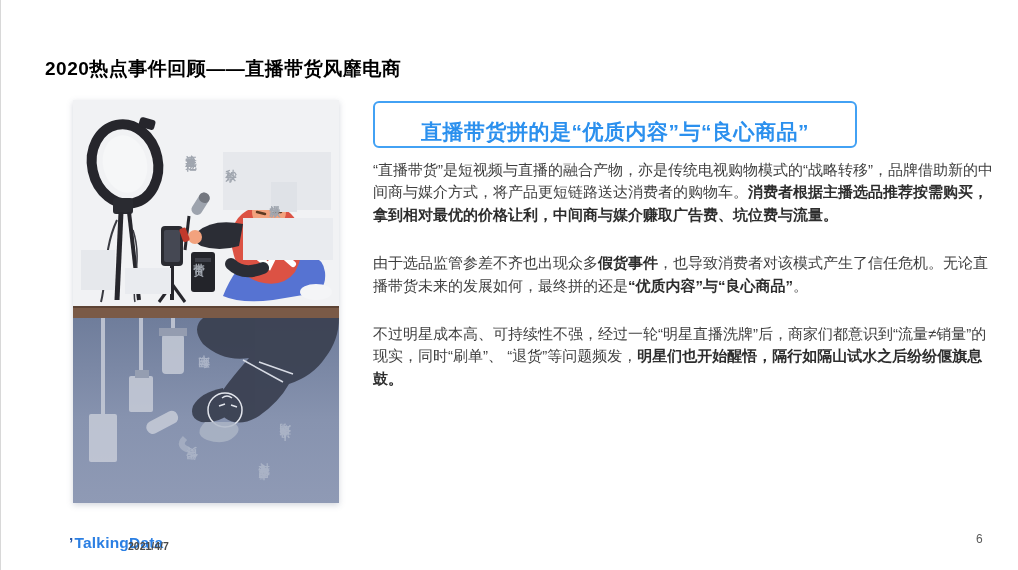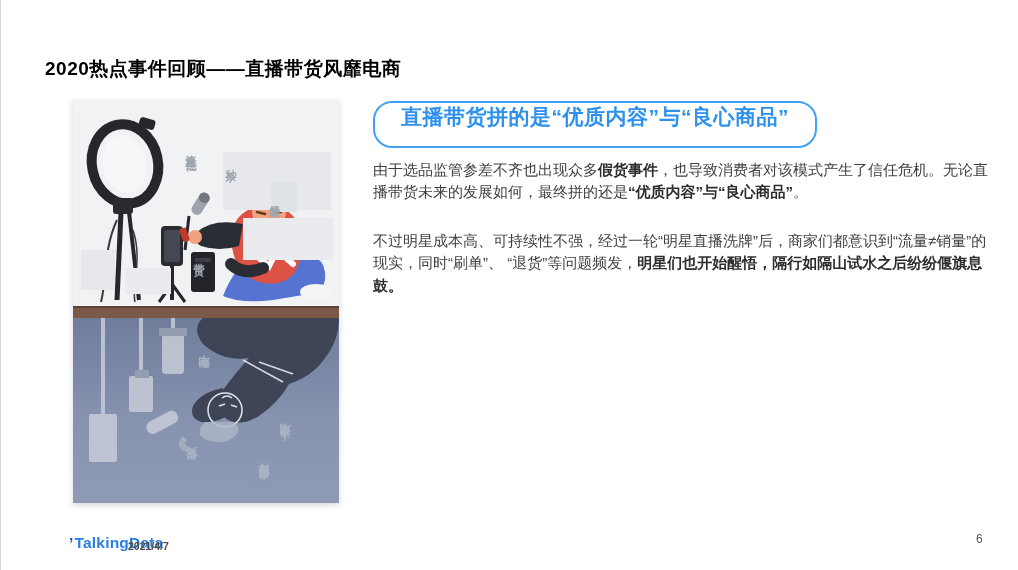--- a/index.html
+++ b/index.html
@@ -42,24 +42,24 @@
     position:absolute;
     writing-mode:vertical-rl; text-orientation:upright;
     font-size:11px; font-weight:bold; letter-spacing:2px;
     color:#a0a6af; user-select:none;
   }
   .vlabel.flip { transform:rotate(180deg); color:#aab3c6; }
   svg { display:block; }
   
   .callout {
     position:absolute; left:372px; top:101px;
-    width:444px; height:47px;
-    border:2px solid #42a1f4; border-radius:19px;
+    width:484px; height:47px;
+    border:2px solid #42a1f4; border-radius:6px;
     background:#ffffff;
-    display:flex; align-items:flex-start; justify-content:center;
+    display:flex; align-items:flex-end; justify-content:center;
   }
   .callout-text {
     font-size:21px; font-weight:bold; color:#2b90ee;
     letter-spacing:0.5px; white-space:nowrap;
   }
   .article {
     position:absolute; left:372px; top:159px;
     width:620px;
     font-size:15px; line-height:22.4px; color:#3f3f3f;
   }
@@ -176,19 +176,20 @@
     <span class="vlabel flip" style="left:184px; top:84px; height:88px;">虚假宣传</span>
     <span class="vlabel flip" style="left:112px; top:106px; height:46px;">假货</span>
   </div>
 </div>
 
 <div class="callout">
   <span class="callout-text">直播带货拼的是“优质内容”与“良心商品”</span>
 </div>
 
 <div class="article">
+    <p><span>“直播带货”是短视频与直播的融合产物，亦是传统电视购物模式的“战略转移”，品牌借助新的中间商与媒介方式，将产品更短链路送达消费者的购物车。</span><strong>消费者根据主播选品推荐按需购买，拿到相对最优的价格让利，中间商与媒介赚取广告费、坑位费与流量。</strong></p>
     <p><span>由于选品监管参差不齐也出现众多</span><strong>假货事件</strong><span>，也导致消费者对该模式产生了信任危机。无论直播带货未来的发展如何，最终拼的还是</span><strong>“优质内容”与“良心商品”</strong><span>。</span></p>
     <p><span>不过明星成本高、可持续性不强，经过一轮“明星直播洗牌”后，商家们都意识到“流量≠销量”的现实，同时“刷单”、 “退货”等问题频发，</span><strong>明星们也开始醒悟，隔行如隔山试水之后纷纷偃旗息鼓。</strong></p>
   </div>
 
 <div class="footer-logo"><span class="tick">’</span><span>TalkingData</span></div>
 <div class="footer-date">2021/4/7</div>
 <div class="page-number">6</div>
 
 </body></html>

